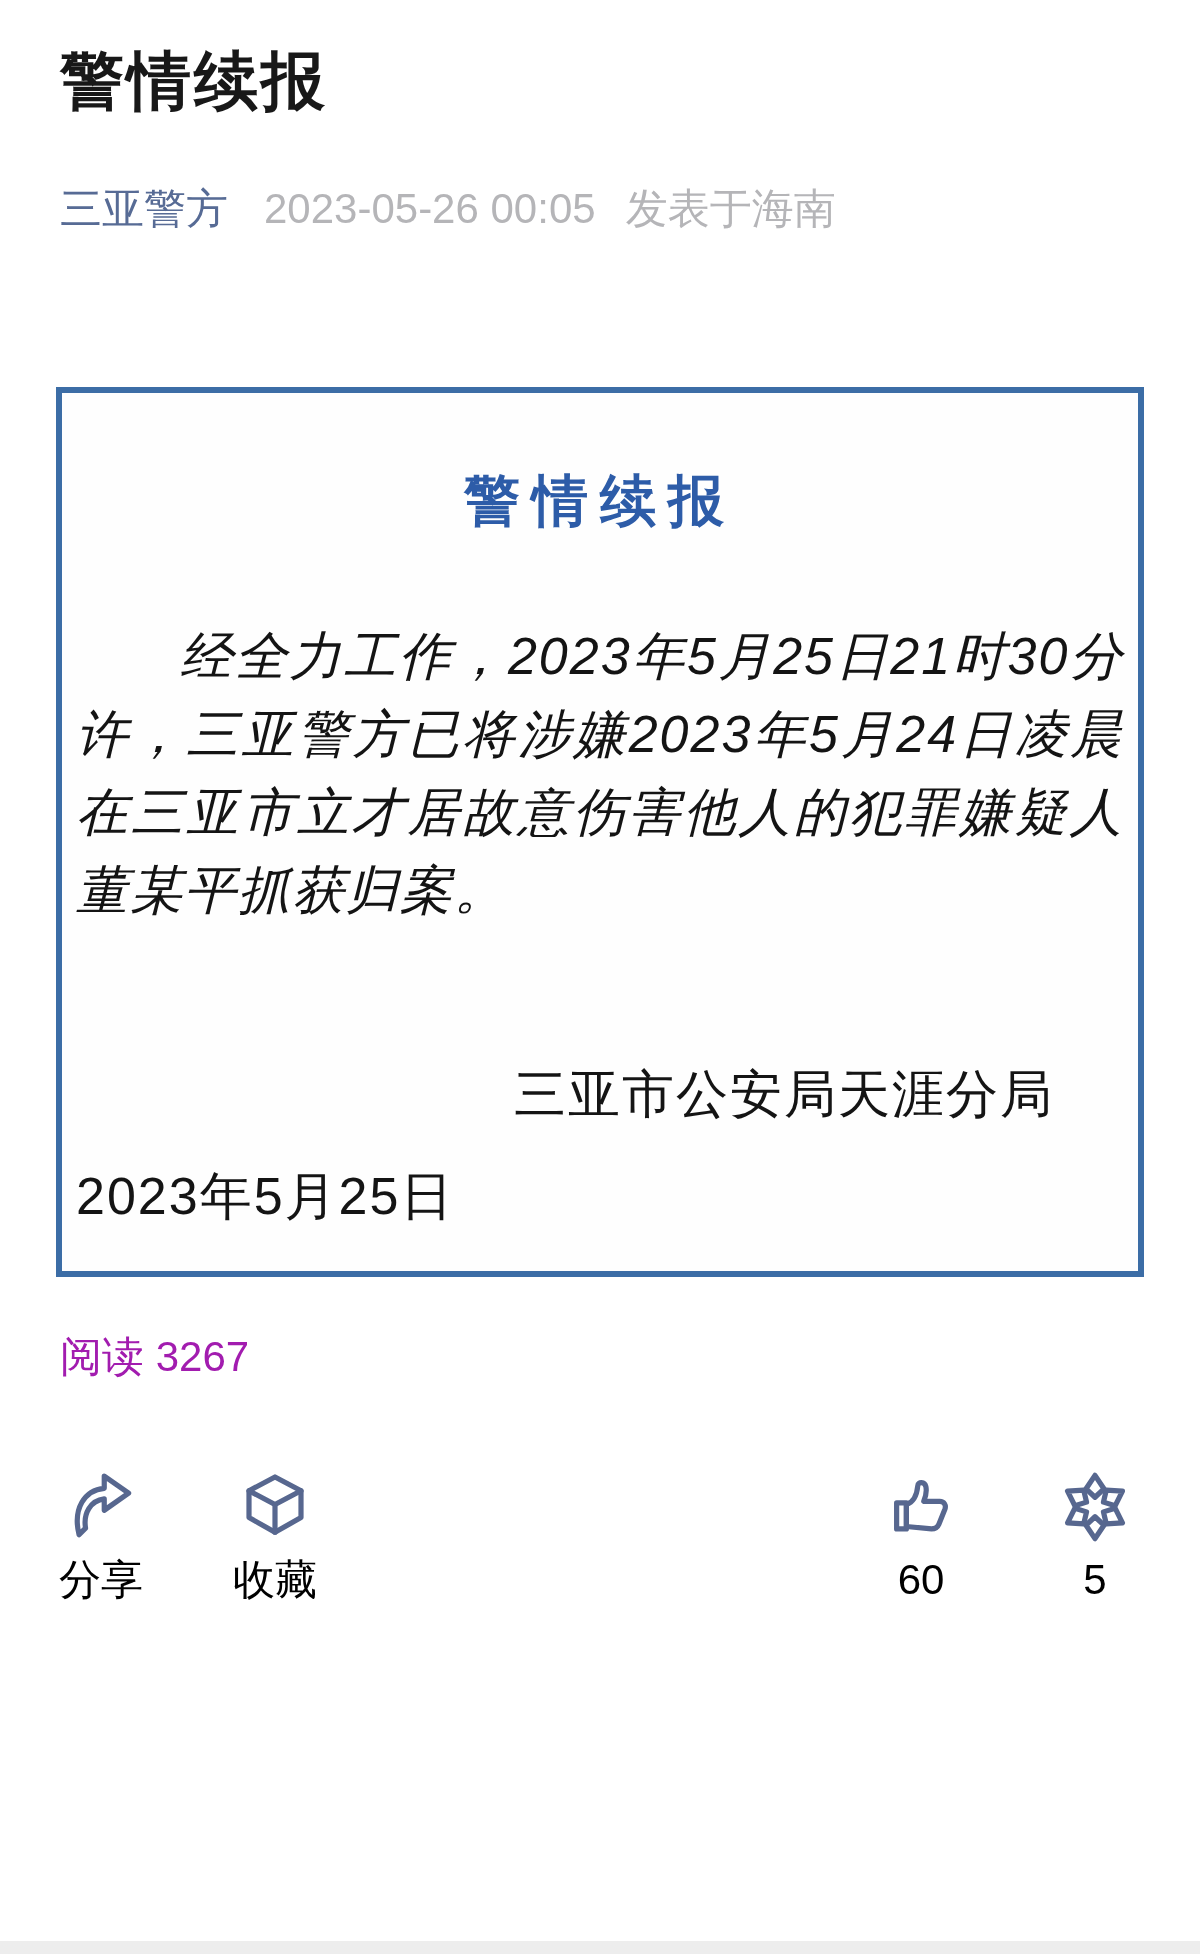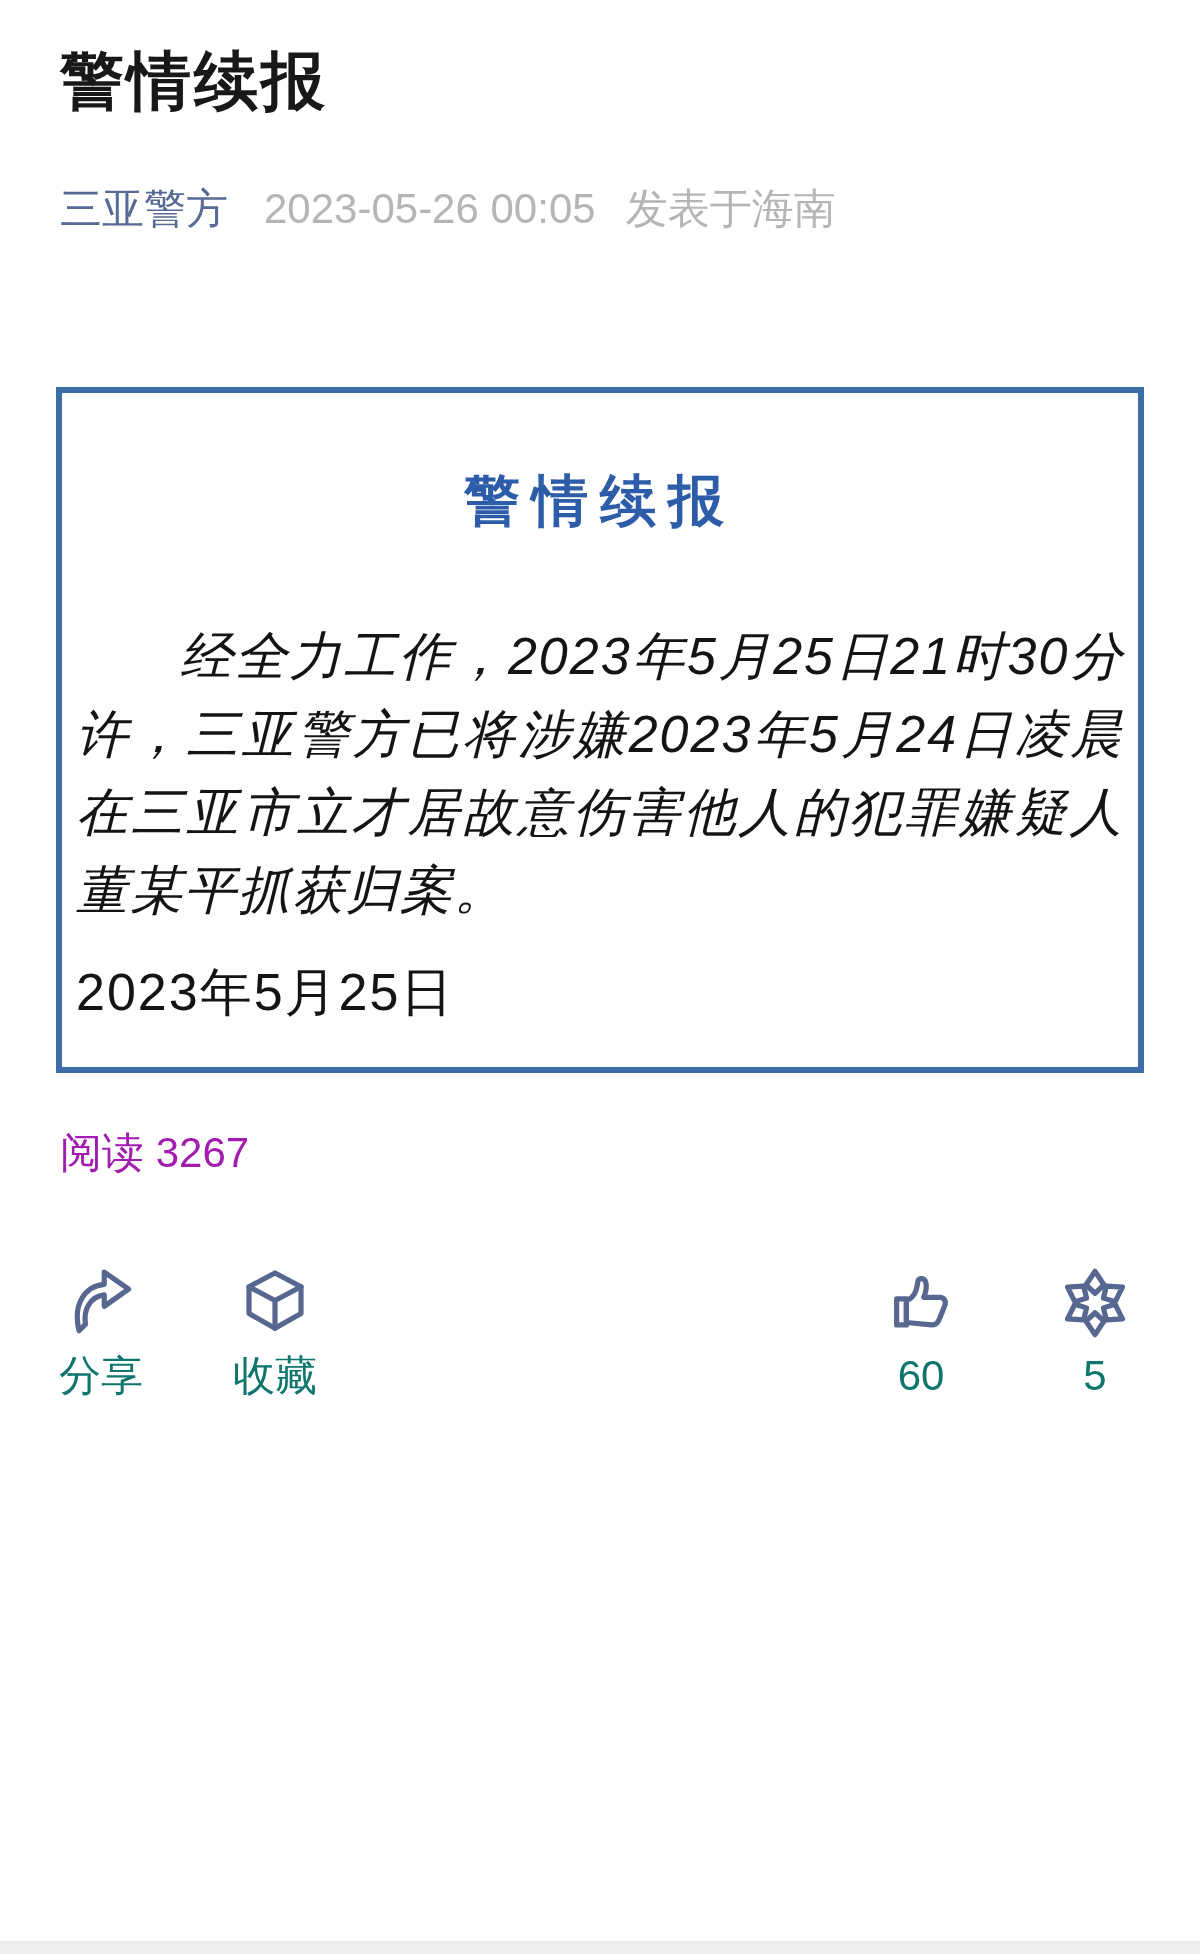--- a/index.html
+++ b/index.html
@@ -118,21 +118,21 @@
     fill: none;
     stroke: #57678f;
     stroke-width: 3.2;
     stroke-linejoin: round;
     stroke-linecap: round;
   }
   .tool-label {
     margin-top: 10px;
     font-size: 42px;
     line-height: 46px;
-    color: #0f766e;
+    color: #000000;
     white-space: nowrap;
     text-align: right;
   }
   .bottom-strip {
     position: absolute;
     left: 0;
     bottom: 0;
     width: 100%;
     height: 13px;
     background: #ededed;
@@ -145,20 +145,21 @@
 
   <h1 class="article-title">警情续报</h1>
 
   <div class="byline">
     <span class="account">三亚警方</span><span class="meta">2023-05-26 00:05</span><span class="meta">发表于海南</span>
   </div>
 
   <div class="notice-box">
     <div class="notice-heading">警情续报</div>
     <p class="notice-para first">经全力工作，2023年5月25日21时30分许，三亚警方已将涉嫌2023年5月24日凌晨在三亚市立才居故意伤害他人的犯罪嫌疑人董某平抓获归案。</p>
+    <div class="notice-signature">三亚市公安局天涯分局</div>
     <div class="notice-date">2023年5月25日</div>
   </div>
 
   <div class="read-count">
     <span>阅读</span>
     <span>3267</span>
   </div>
 
   <div class="toolbar">
     <div class="toolbar-group">

